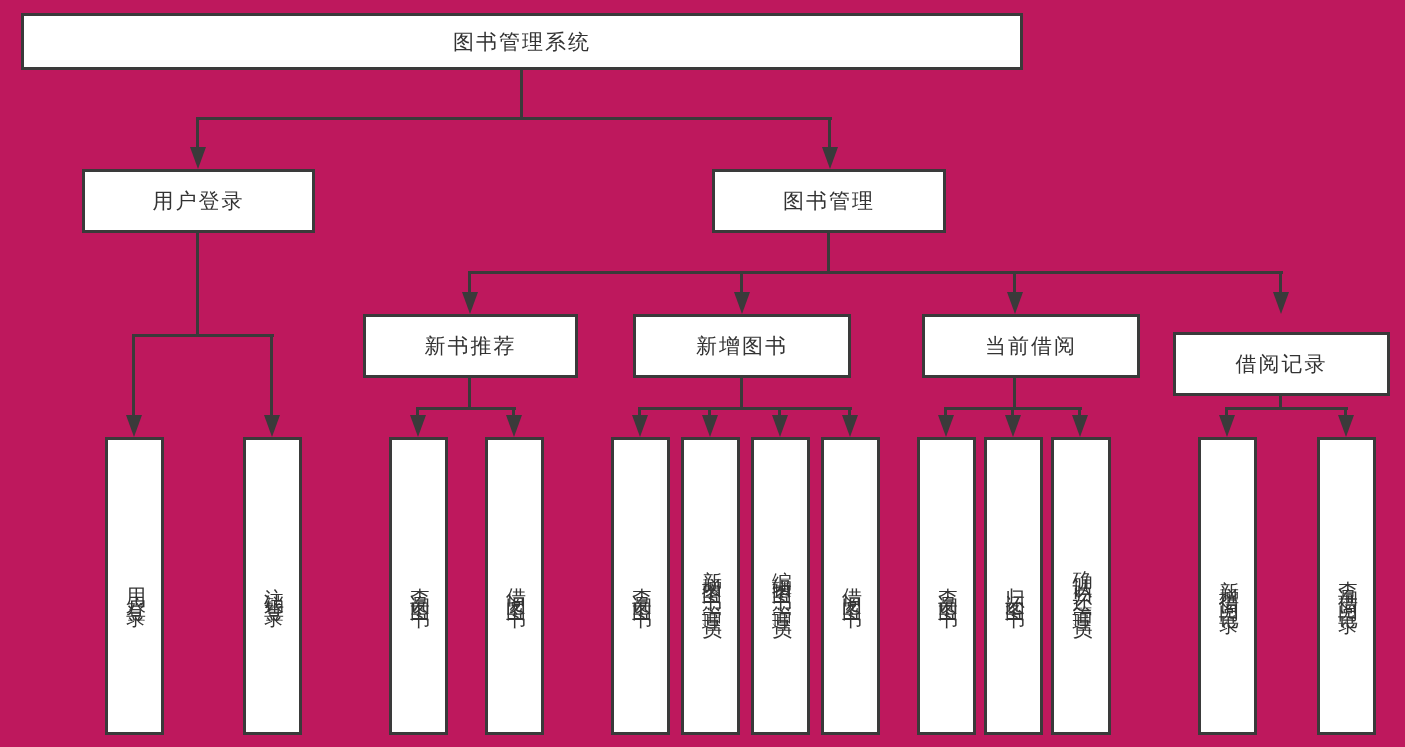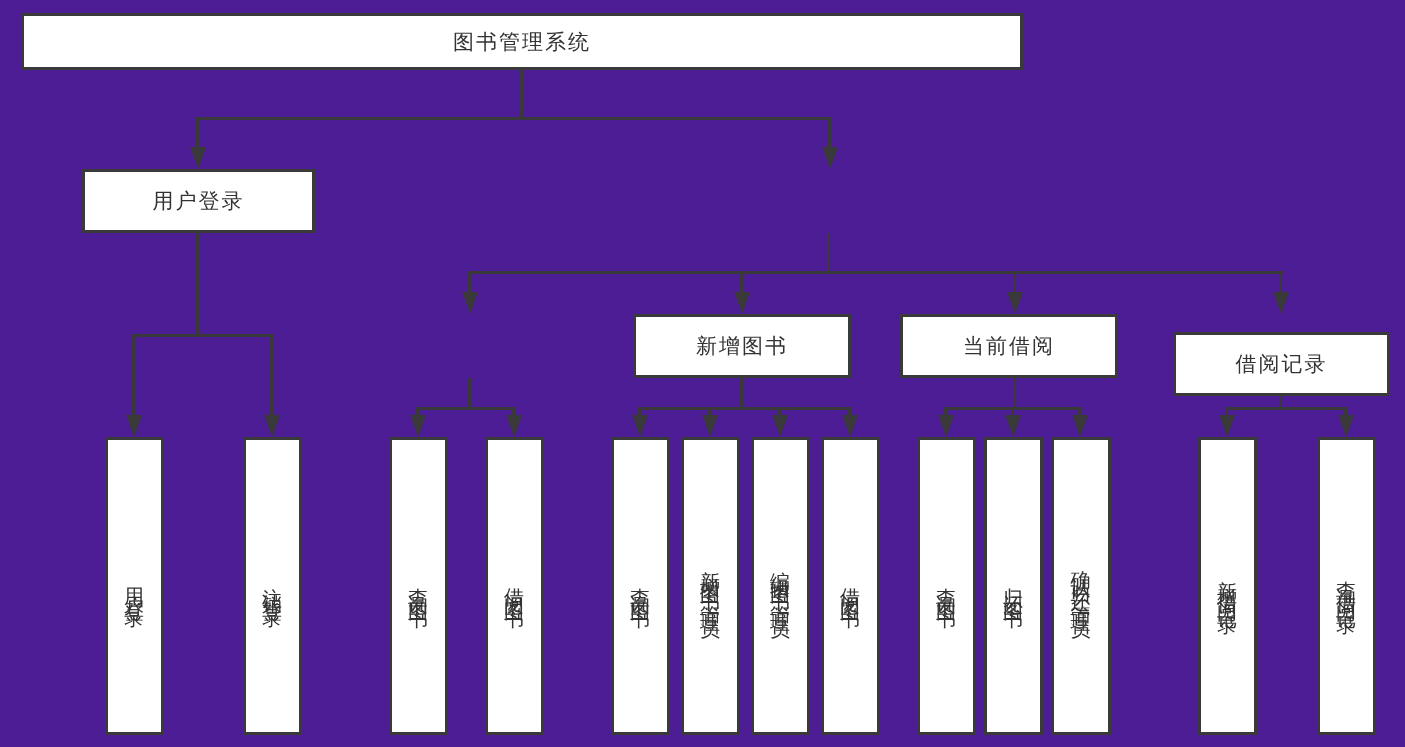--- a/index.html
+++ b/index.html
@@ -1,18 +1,18 @@
 <!DOCTYPE html>
 <html><head>
 <meta charset="utf-8">
 <style>
   html,body{margin:0;padding:0;background:#ffffff;}
   #canvas{
-    position:relative;width:1405px;height:747px;background:#4c1d95;overflow:hidden;
-    font-family:Liberation Sans, sans-serif;
+    position:relative;width:1405px;height:747px;background:#be185d;overflow:hidden;
+    font-family:Liberation Mono, monospace;
   }
   .box{
     position:absolute;box-sizing:border-box;background:#ffffff;
     border:3px solid #3a3a3a;display:flex;align-items:center;justify-content:center;
     color:#333333;z-index:2;
   }
   .box.h .lbl{font-size:21px;letter-spacing:2px;white-space:nowrap;}
   .box.v .lbl{
     writing-mode:vertical-rl;text-orientation:mixed;
     font-size:20px;letter-spacing:7px;line-height:1;white-space:nowrap;
@@ -35,25 +35,31 @@
 
 <div id="canvas">
 
   <div class="box h" style="left:21px;top:13px;width:1002px;height:57px">
     <span class="lbl">图书管理系统</span>
   </div>
 
   <div class="box h" style="left:82px;top:169px;width:233px;height:64px">
     <span class="lbl">用户登录</span>
   </div>
+  <div class="box h" style="left:712px;top:169px;width:234px;height:64px">
+    <span class="lbl">图书管理</span>
+  </div>
 
+  <div class="box h" style="left:363px;top:314px;width:215px;height:64px">
+    <span class="lbl">新书推荐</span>
+  </div>
   <div class="box h" style="left:633px;top:314px;width:218px;height:64px">
     <span class="lbl">新增图书</span>
   </div>
-  <div class="box h" style="left:900px;top:314px;width:218px;height:64px">
+  <div class="box h" style="left:922px;top:314px;width:218px;height:64px">
     <span class="lbl">当前借阅</span>
   </div>
   <div class="box h" style="left:1173px;top:332px;width:217px;height:64px">
     <span class="lbl">借阅记录</span>
   </div>
 
   <div class="box v" style="left:105px;top:437px;width:59px;height:298px">
     <span class="lbl">用户登录</span>
   </div>
   <div class="box v" style="left:243px;top:437px;width:59px;height:298px">

